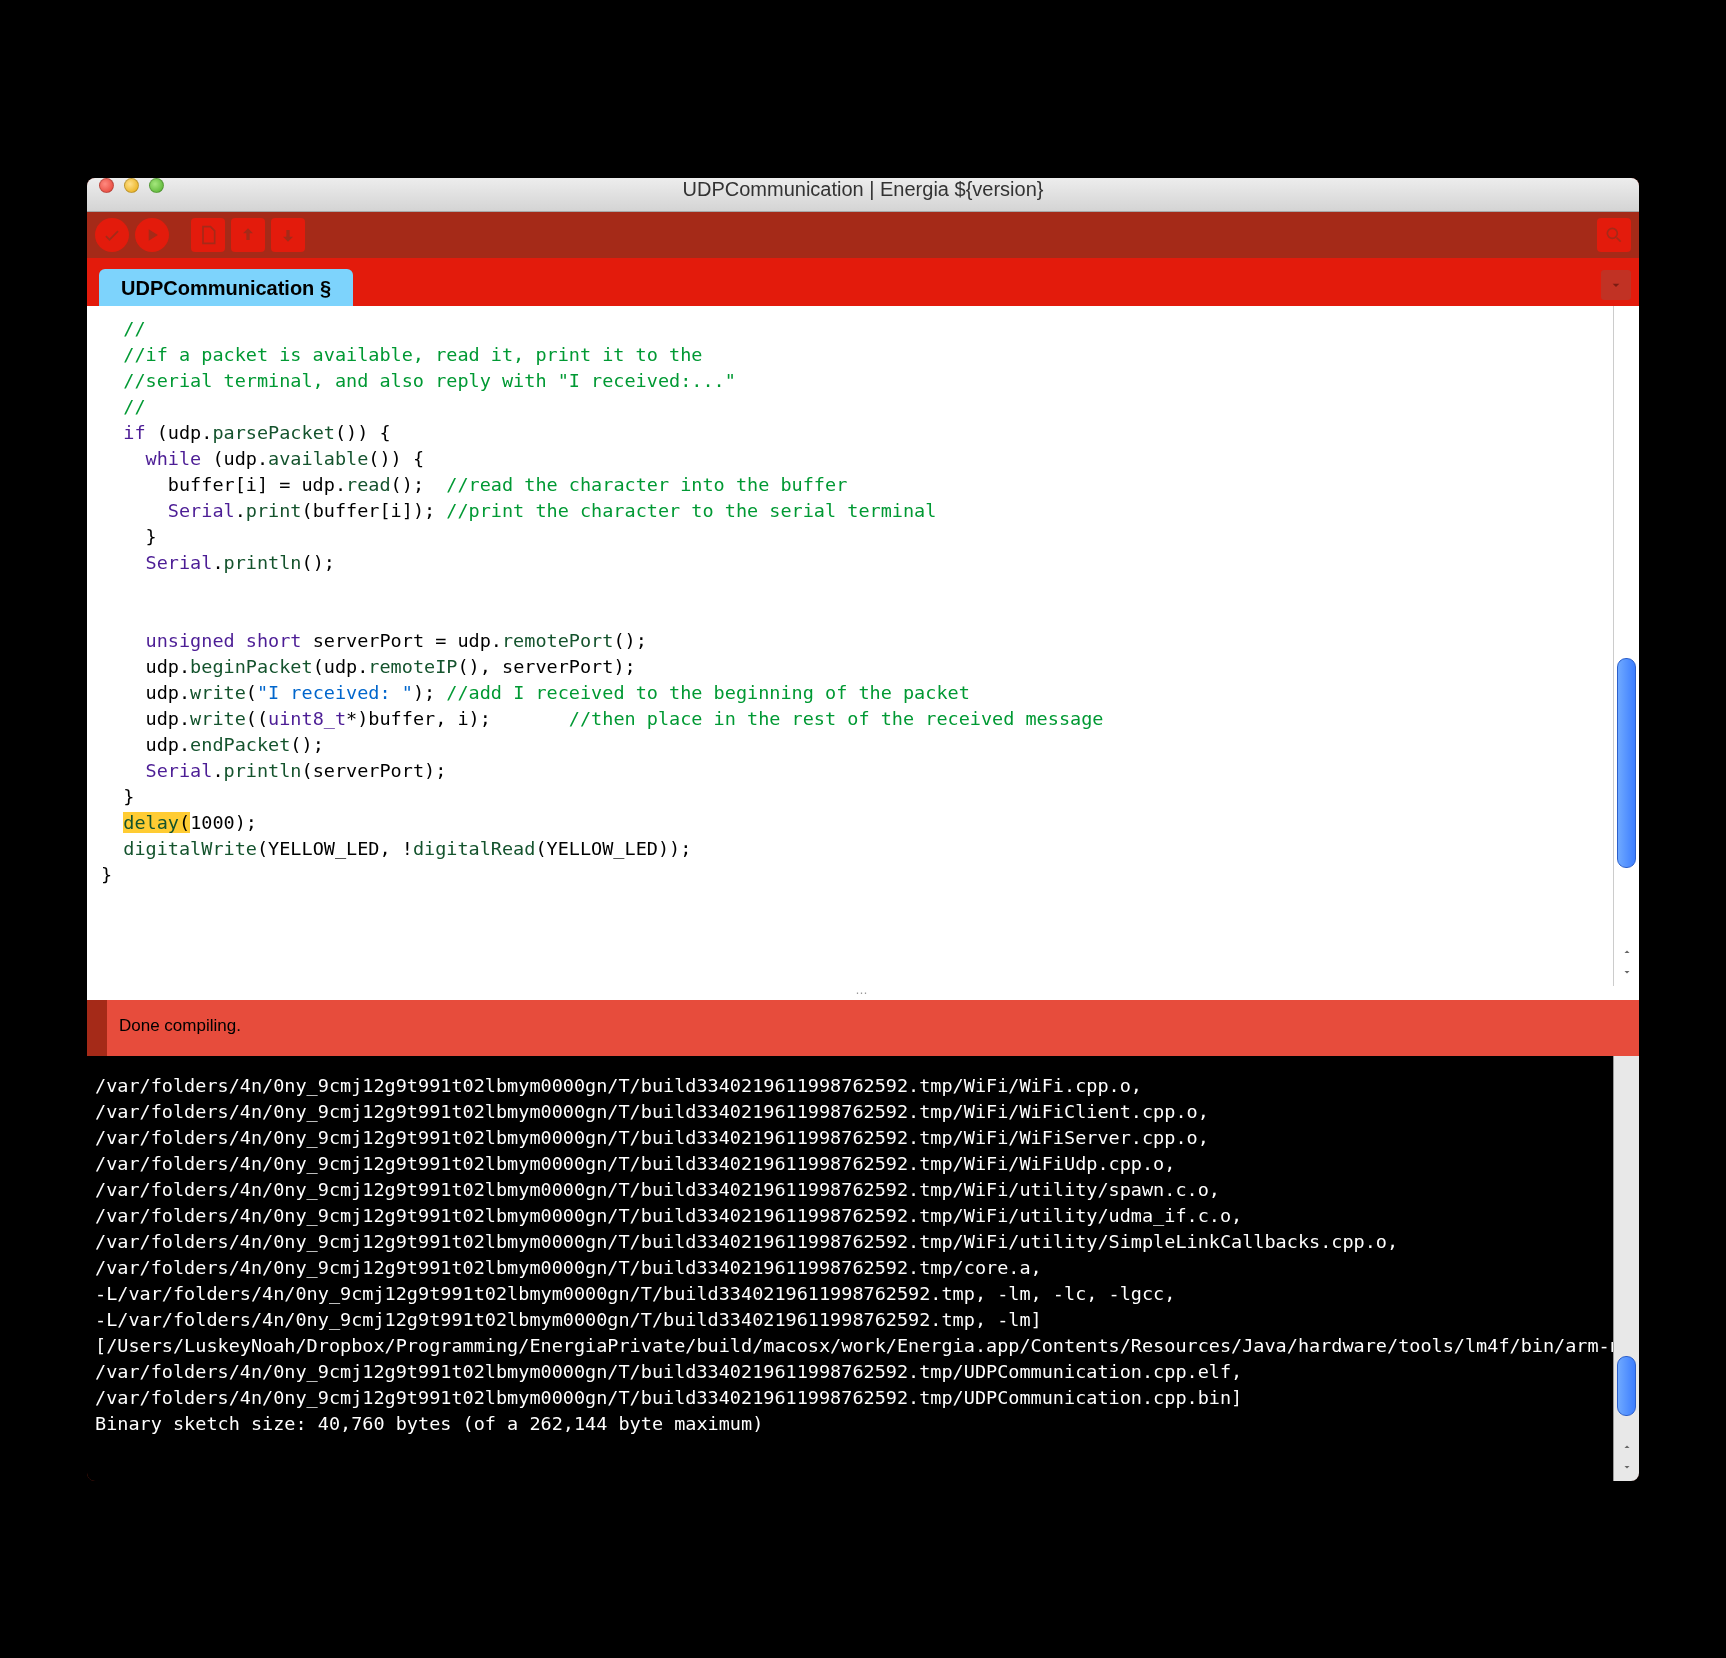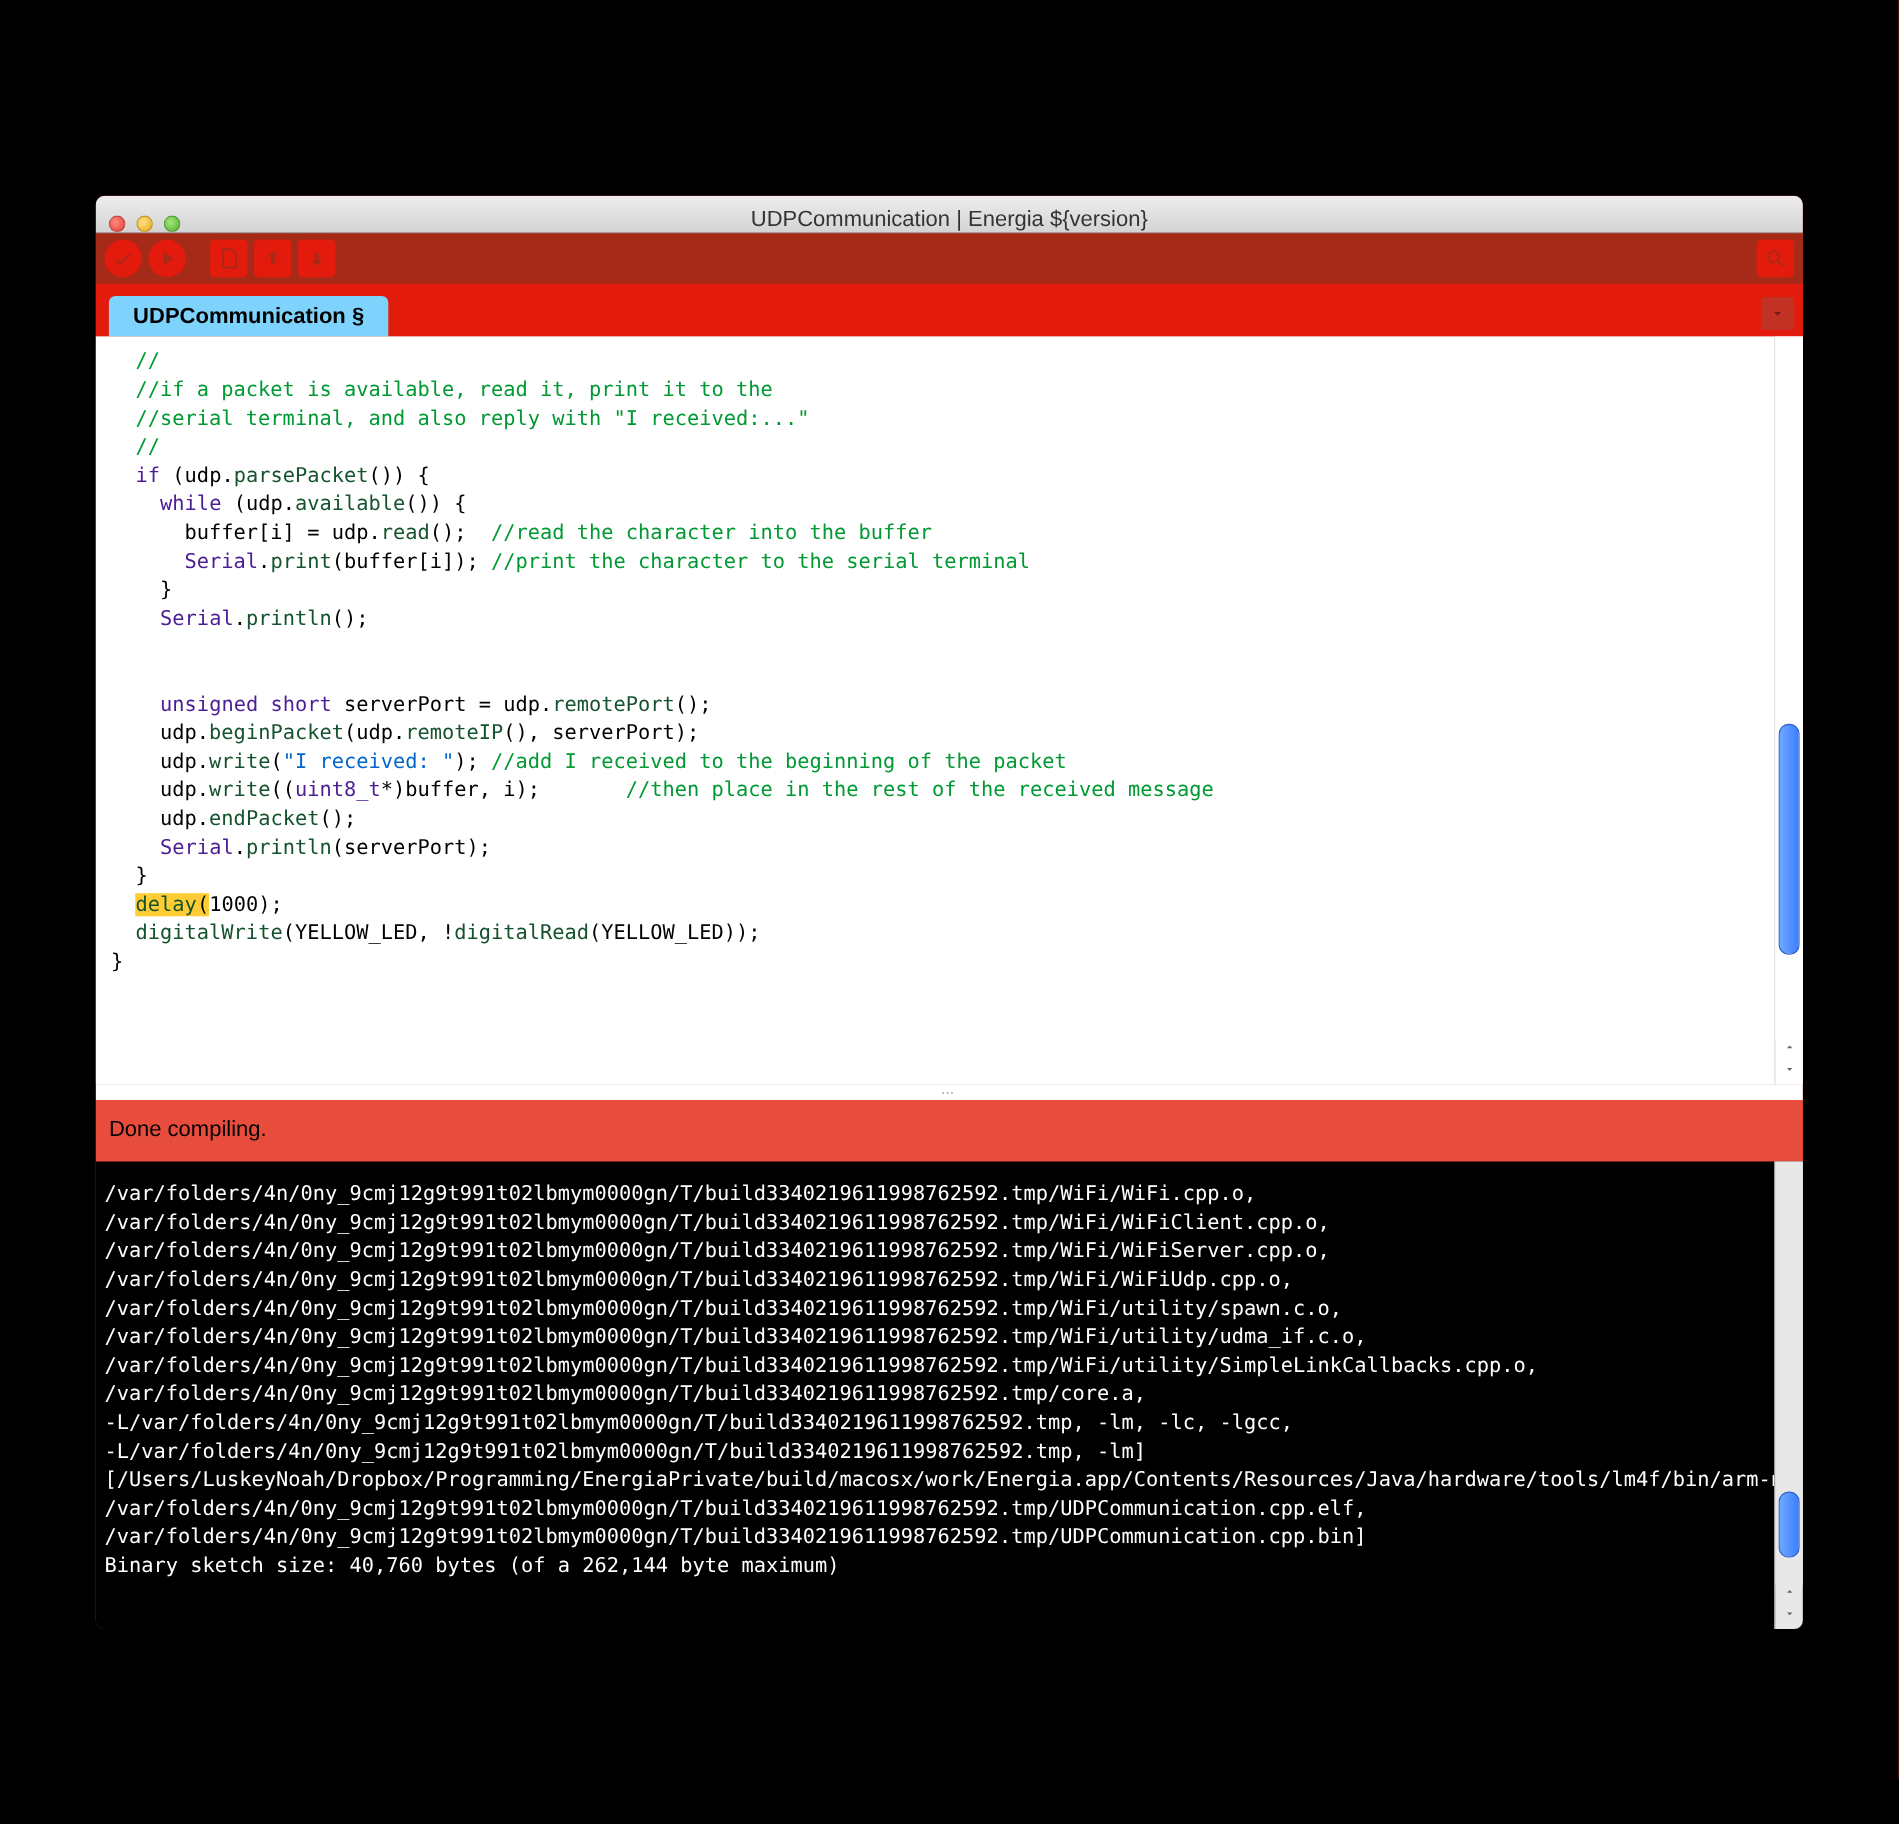--- a/index.html
+++ b/index.html
@@ -17,21 +17,21 @@
     width: 1552px;
     background: #a52a18;
     border-radius: 8px;
     box-shadow: 0 10px 40px rgba(0,0,0,.6);
     overflow: hidden;
   }
   .titlebar {
     height: 34px;
     background: linear-gradient(#ededed,#d4d4d4);
     display: flex;
-    align-items: flex-end;
+    align-items: flex-start;
     position: relative;
     border-bottom: 1px solid #a8a8a8;
   }
   .traffic { display: flex; gap: 10px; padding-left: 12px; }
   .tl-btn { width: 15px; height: 15px; border-radius: 50%; border: 1px solid rgba(0,0,0,.2); }
   .tl-close { background: radial-gradient(circle at 5px 5px,#ff8a80,#e33e32); }
   .tl-min   { background: radial-gradient(circle at 5px 5px,#ffe08a,#e6a90c); }
   .tl-zoom  { background: radial-gradient(circle at 5px 5px,#a5e77d,#4fae2a); }
   .title-text {
     position: absolute; left: 0; right: 0; text-align: center;
@@ -91,22 +91,23 @@
   }
   .v-scroll .arrow { height:20px; color:#666; font-size:13px; text-align:center; cursor:pointer; }
   .v-scroll .track { flex:1; background:#fff; position:relative; }
   .v-scroll .thumb {
     position:absolute; left:3px; right:3px;
     background: linear-gradient(90deg,#6fa9ff,#3d7eff);
     border:1px solid #2b5fcc; border-radius:9px;
   }
   .status-strip {
     background:#e74c3c; height:56px;
-    color:#000; font-size:20px; padding:16px 12px 0;
+    color:#000; font-size:17px; padding:16px 12px 0;
     font-family:"Lucida Grande",sans-serif;
+    margin-left:20px;
   }
   .console-wrap { display:flex; background:#000; }
   .console {
     flex:1; color:#fff; font-family:Monaco,Consolas,monospace;
     font-size:18.5px; line-height:26px; white-space:pre;
     padding: 2px 8px 6px; height: 410px; overflow:hidden;margin-top:15px;
   }
   .v-scroll.dark { background:#e8e8e8; border-left:1px solid #999; }
   .v-scroll.dark .track{background:#e8e8e8;}
   .v-scroll.dark .thumb{background:linear-gradient(90deg,#6fa9ff,#3d7eff);}

